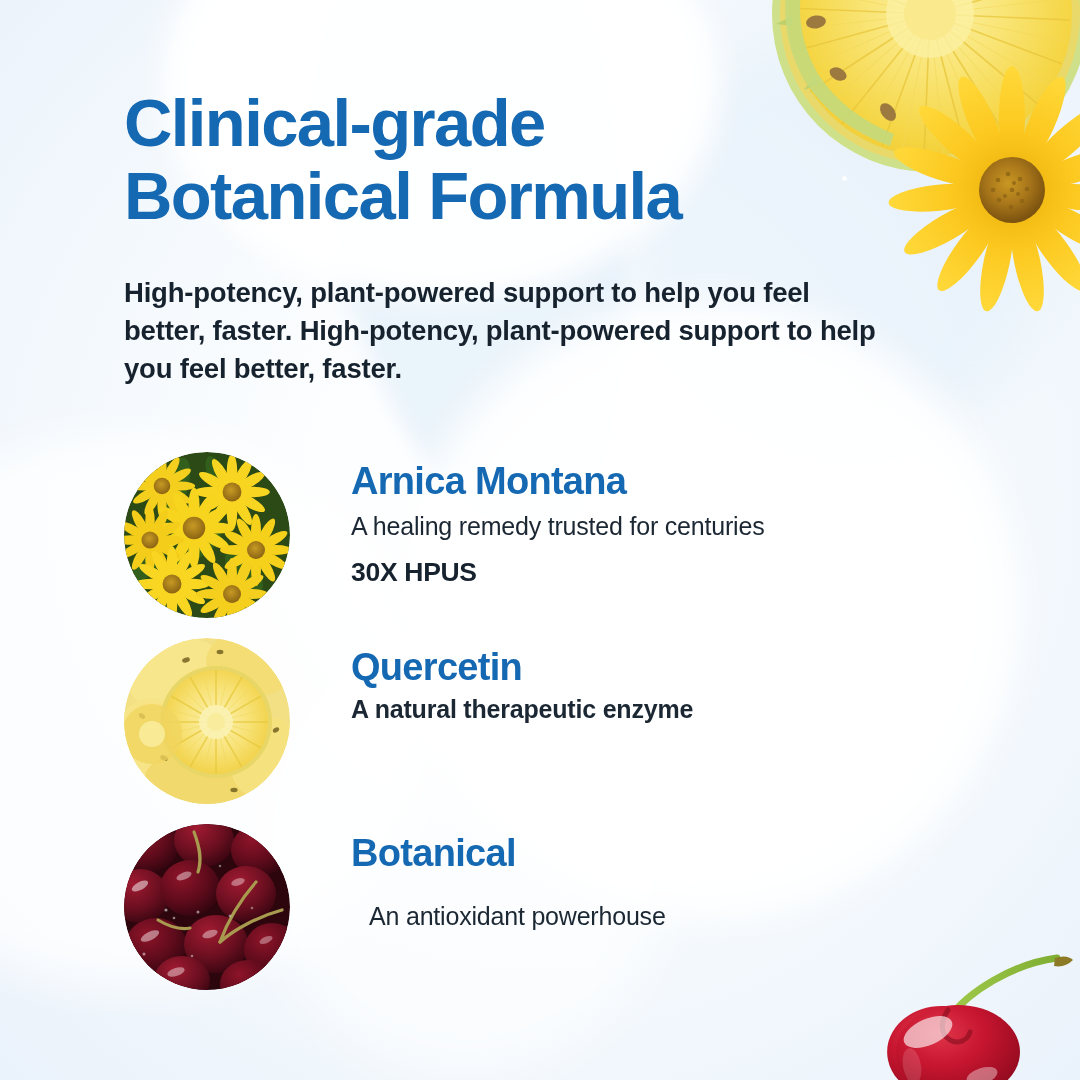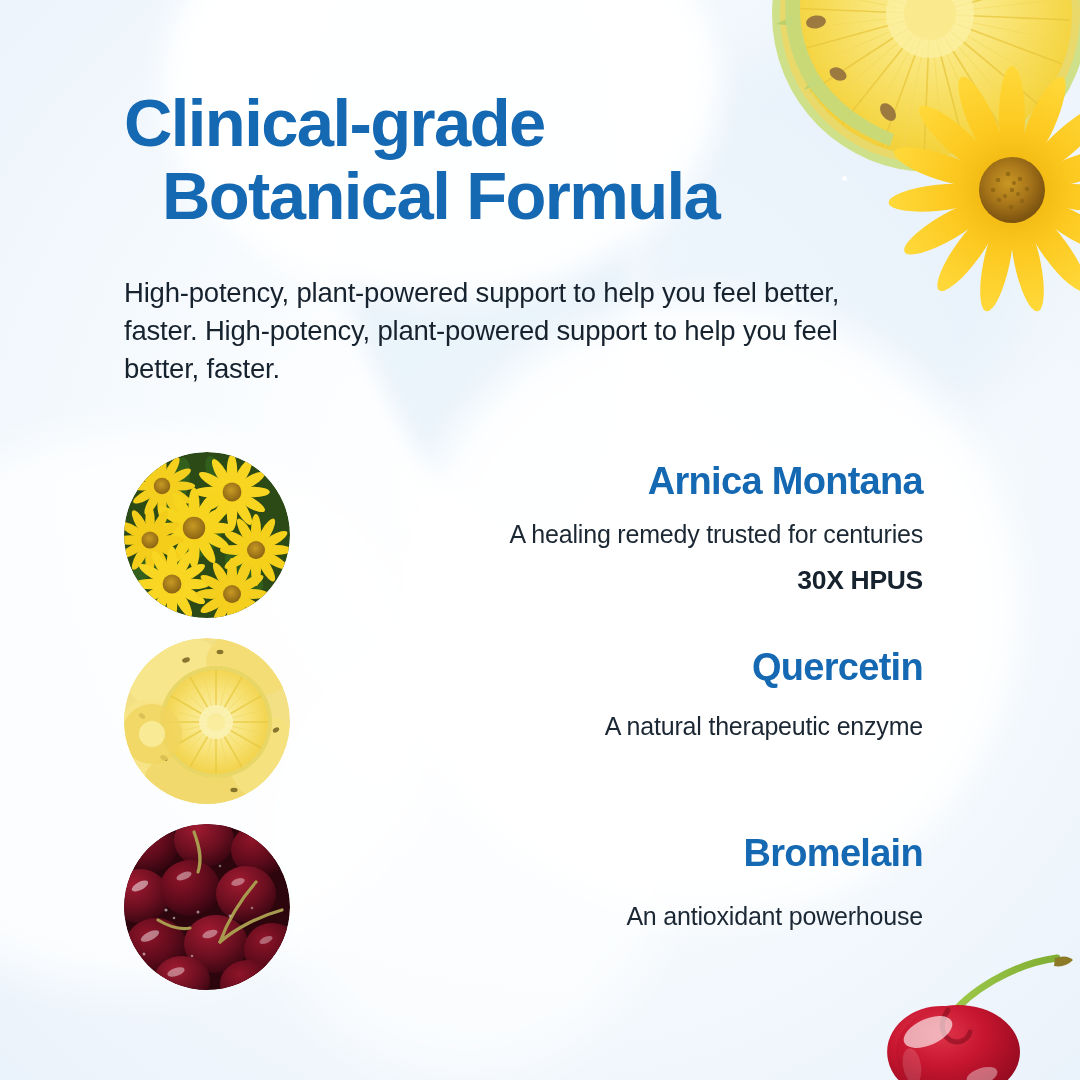--- a/index.html
+++ b/index.html
@@ -43,59 +43,59 @@
 
   .speck { position:absolute; border-radius:50%;
            background:rgba(255,255,255,.85); pointer-events:none; }
 
   
   .headline {
     position:absolute; left:124px; top:86px; width:760px;
     font-size:67px; font-weight:700; line-height:1.09;
     letter-spacing:-1.6px; color:#1568b2;
   }
-  .headline .l2 { display:block;margin-left:38px; }
+  .headline .l2 { display:block; }
 
   .subhead {
     position:absolute; left:124px; top:274px; width:772px;
-    font-size:27.5px; line-height:1.38; font-weight:400;
+    font-size:27.5px; line-height:1.38; font-weight:700;
     color:#16222e; letter-spacing:-.2px;
   }
 
   
   .rows { position:absolute; left:0; top:0; width:1080px; }
 
-  .row { position:absolute; left:124px; width:800px; height:180px;text-align:right; }
+  .row { position:absolute; left:124px; width:800px; height:180px; }
   .row[data-idx="0"] { top:452px; }
   .row[data-idx="1"] { top:638px; }
   .row[data-idx="2"] { top:824px; }
 
   .thumb {
     position:absolute; left:0; top:0;
     width:166px; height:166px; border-radius:50%;
     overflow:hidden;
   }
   .thumb svg { display:block; width:166px; height:166px; }
 
   .rowtext { position:absolute; left:227px; top:8px; width:572px; }
 
   .ing-name {
     font-size:38px; font-weight:700; color:#1568b2;
     letter-spacing:-.7px; line-height:1.12;
   }
   .ing-desc {
     font-size:25px; font-weight:400; color:#1b2733;
-    letter-spacing:-.2px; margin-top:16px; line-height:1.2;
+    letter-spacing:-.2px; margin-top:8px; line-height:1.2;
   }
   .ing-dose {
     font-size:26.5px; font-weight:700; color:#16222e;
     letter-spacing:-.3px; margin-top:16px; line-height:1.2;
   }
-  .row[data-idx="1"] .ing-desc { margin-top:22px; }
-  .row[data-idx="2"] .ing-desc { margin-top:26px; padding-left:5px; }
+  .row[data-idx="1"] .ing-desc { margin-top:5px;font-weight:bold; }
+  .row[data-idx="2"] .ing-desc { margin-top:26px; padding-left:5px;margin-left:13px; }
 
   
   .corner { position:absolute; pointer-events:none; }
   .corner-tr { right:-14px; top:-78px; width:330px; height:400px; }
   .corner-br { right:-6px;  bottom:-10px; width:250px; height:150px; }
 </style>
 </head>
 <body>
 
 <div id="stage">
@@ -566,19 +566,19 @@
                 <circle cx="106" cy="92" r="1.4" opacity=".45"></circle>
               <circle cx="20" cy="130" r="1.5" opacity=".5"></circle>
                 <circle cx="68" cy="132" r="1.3" opacity=".45"></circle>
               <circle cx="128" cy="84" r="1.3" opacity=".4"></circle>
                 <circle cx="96" cy="42" r="1.3" opacity=".4"></circle>
             </g>
           </g>
         </svg>
       </div>
       <div class="rowtext">
-        <div class="ing-name">Bromelain</div>
+        <div class="ing-name">Botanical</div>
         <div class="ing-desc">An antioxidant powerhouse</div>
       </div>
     </div>
 
   </div>
 </div>
 
 </body></html>

